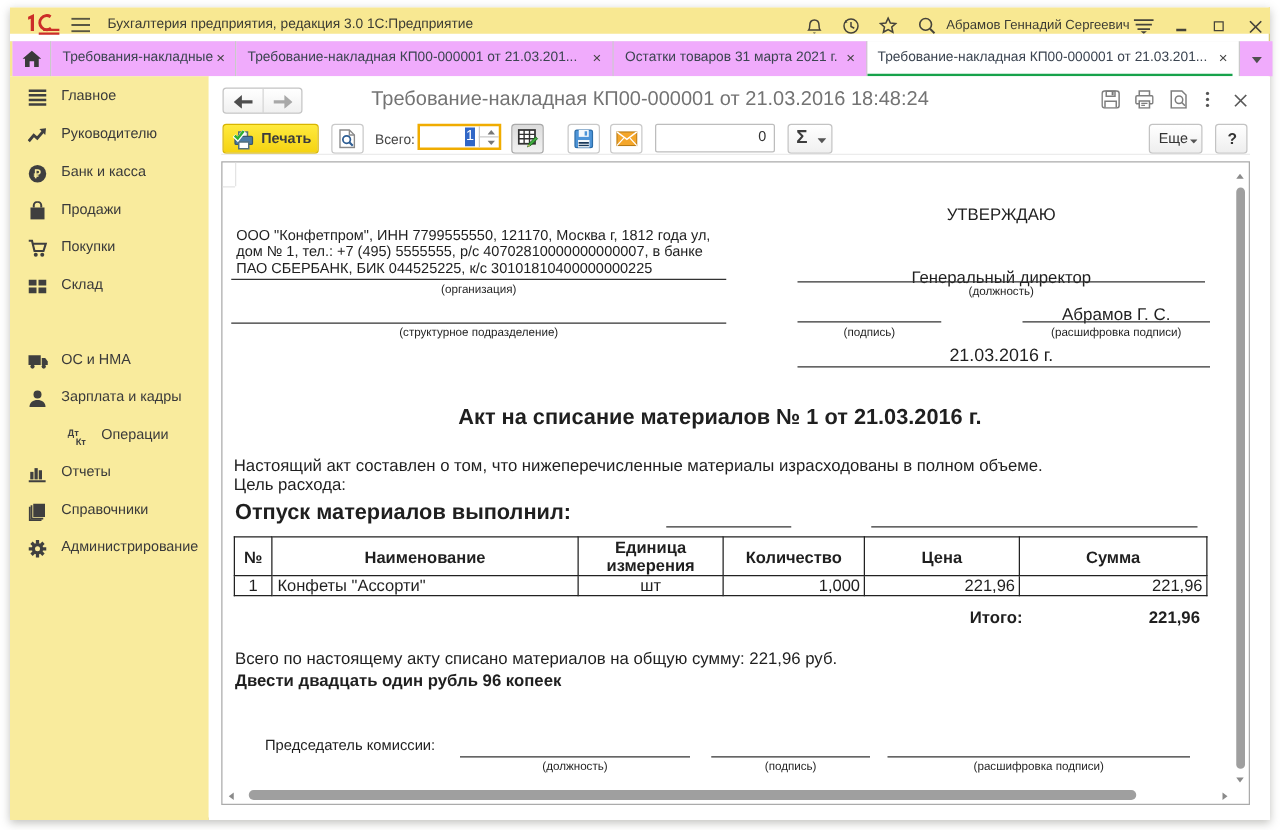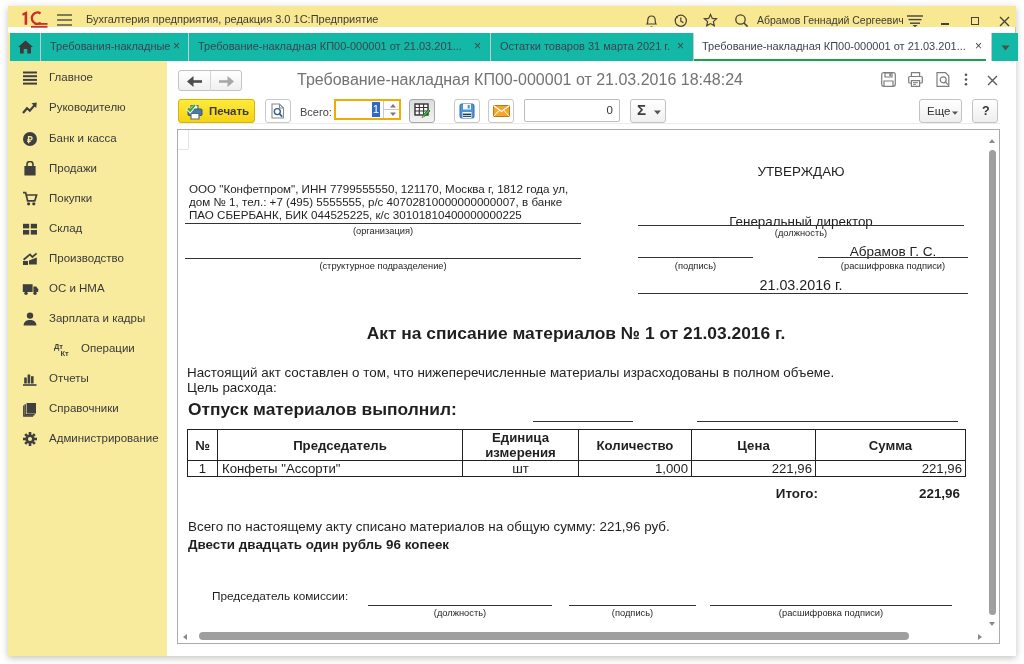--- a/index.html
+++ b/index.html
@@ -3,21 +3,21 @@
 <meta charset="utf-8">
 <style>
   * { margin:0; padding:0; box-sizing:border-box; }
   html,body { width:1024px; height:664px; background:#ffffff; font-family:"Liberation Sans", sans-serif; overflow:hidden; }
   #win { position:absolute; left:8px; top:6px; width:1008px; height:650px; background:#fff;
          box-shadow:0 2px 7px rgba(120,120,110,0.45); border-right:1px solid #d8c878; border-bottom:2px solid #bfae55; }
   .abs { position:absolute; }
   
   #topbar { position:absolute; left:0; top:0; width:1008px; height:21px; background:#f8e892; }
   #tabbar { position:absolute; left:0; top:27px; width:1008px; height:28px; background:#ececec; border-left:2px solid #f8e892;}
-  .tab { position:absolute; top:0; height:28px; background:#14b8a6; border-right:1px solid #c9c9c9; color:#3b4450; font-size:11px; }
+  .tab { position:absolute; top:0; height:28px; background:#f0abfc; border-right:1px solid #c9c9c9; color:#3b4450; font-size:11px; }
   .tab .lbl { position:absolute; left:9px; top:7px; }
   .tab .cls { position:absolute; top:6px; color:#444; font-size:12px; }
   #sidebar { position:absolute; left:0; top:55px; width:159px; height:595px; background:#f9eb9d; }
   .sbitem { position:absolute; left:0; width:159px; height:30px; }
   .sbitem .txt { position:absolute; left:41px; top:8px; font-size:11.5px; color:#3a3a3a; }
   .sbitem svg { position:absolute; left:14px; top:7px; }
   #content { position:absolute; left:159px; top:55px; width:849px; height:595px; background:#fff; }
 </style>
 </head>
 <body>
@@ -151,28 +151,20 @@
     <div class="sbitem" style="top:153px;">
       <svg width="16" height="16" viewBox="0 0 16 16">
           <g fill="#3f3f3f">
             <rect x="1" y="2.8" width="6.2" height="4.6"></rect>
             <rect x="8.8" y="2.8" width="6.2" height="4.6"></rect>
             <rect x="1" y="9" width="6.2" height="4.6"></rect>
             <rect x="8.8" y="9" width="6.2" height="4.6"></rect>
           </g>
         </svg>
       <span class="txt">Склад</span>
-    </div>
-    <div class="sbitem" style="top:183px;">
-      <svg width="16" height="16" viewBox="0 0 16 16">
-          <path d="M1 14 L1 10 L6 10 L6 14 Z" fill="#3f3f3f"></path>
-          <path d="M1.6 8.8 L8 3.4 L10.4 6 L14.6 2.4" fill="none" stroke="#3f3f3f" stroke-width="1.8"></path>
-          <path d="M14.8 13.4 L7 13.4 L7 9.6 L14.8 6.4 Z" fill="#3f3f3f"></path>
-        </svg>
-      <span class="txt">Производство</span>
     </div>
     <div class="sbitem" style="top:213px;">
       <svg width="17" height="16" viewBox="0 0 17 16">
           <path d="M0.8 3.2 H10.6 V11 H0.8 Z" fill="#3f3f3f"></path>
           <path d="M11.4 5.4 H14.2 L16.2 8.2 V11 H11.4 Z" fill="#3f3f3f"></path>
           <circle cx="4" cy="12.2" r="1.7" fill="#3f3f3f"></circle>
           <circle cx="13" cy="12.2" r="1.7" fill="#3f3f3f"></circle>
         </svg>
       <span class="txt">ОС и НМА</span>
     </div>
@@ -369,21 +361,21 @@
       <div class="abs" style="left:98px;top:193px;width:600px;text-align:center;font-size:17.4px;font-weight:bold;">Акт на списание материалов № 1 от 21.03.2016 г.</div>
       <div class="abs" style="left:9px;top:235px;font-size:13.4px;">Настоящий акт составлен о том, что нижеперечисленные материалы израсходованы в полном объеме.</div>
       <div class="abs" style="left:9px;top:249.5px;font-size:13.4px;">Цель расхода:</div>
       <div class="abs" style="left:10px;top:269px;font-size:17.4px;font-weight:bold;">Отпуск материалов выполнил:</div>
       <div class="abs" style="left:355px;top:291px;width:100px;height:1px;background:#333"></div>
       <div class="abs" style="left:519px;top:291px;width:261px;height:1px;background:#333"></div>
       <table style="position:absolute;left:9px;top:299px;border-collapse:collapse;font-size:13.2px;color:#1f1f1f;" cellspacing="0">
         <tbody>
             <tr style="font-weight:bold;text-align:center;">
           <td style="border:1px solid #222;width:30px;height:31px;">№</td>
-          <td style="border:1px solid #222;width:245px;">Председатель</td>
+          <td style="border:1px solid #222;width:245px;">Наименование</td>
           <td style="border:1px solid #222;width:116px;line-height:15px;">Единица<br>измерения</td>
           <td style="border:1px solid #222;width:113px;">Количество</td>
           <td style="border:1px solid #222;width:124px;">Цена</td>
           <td style="border:1px solid #222;width:150px;">Сумма</td>
         </tr>
         <tr>
           <td style="border:1px solid #222;height:16px;text-align:center;">1</td>
           <td style="border:1px solid #222;padding-left:4px;">Конфеты "Ассорти"</td>
           <td style="border:1px solid #222;text-align:center;">шт</td>
           <td style="border:1px solid #222;text-align:right;padding-right:3px;">1,000</td>

